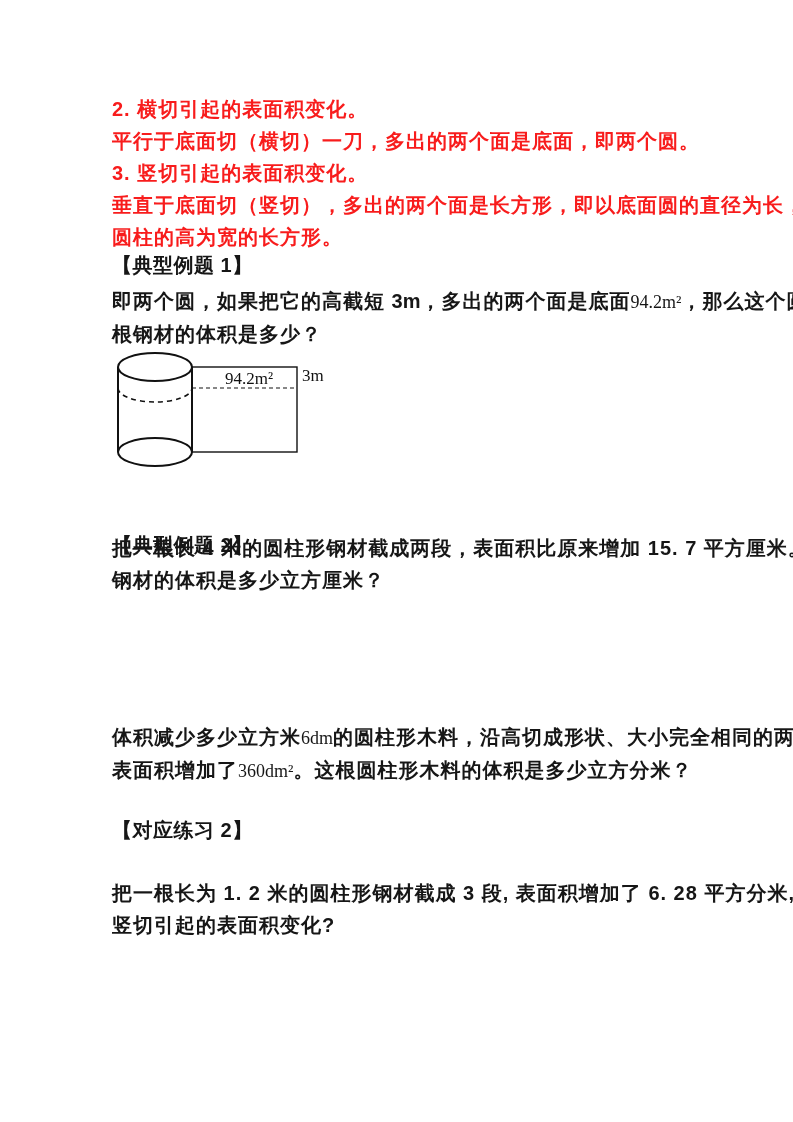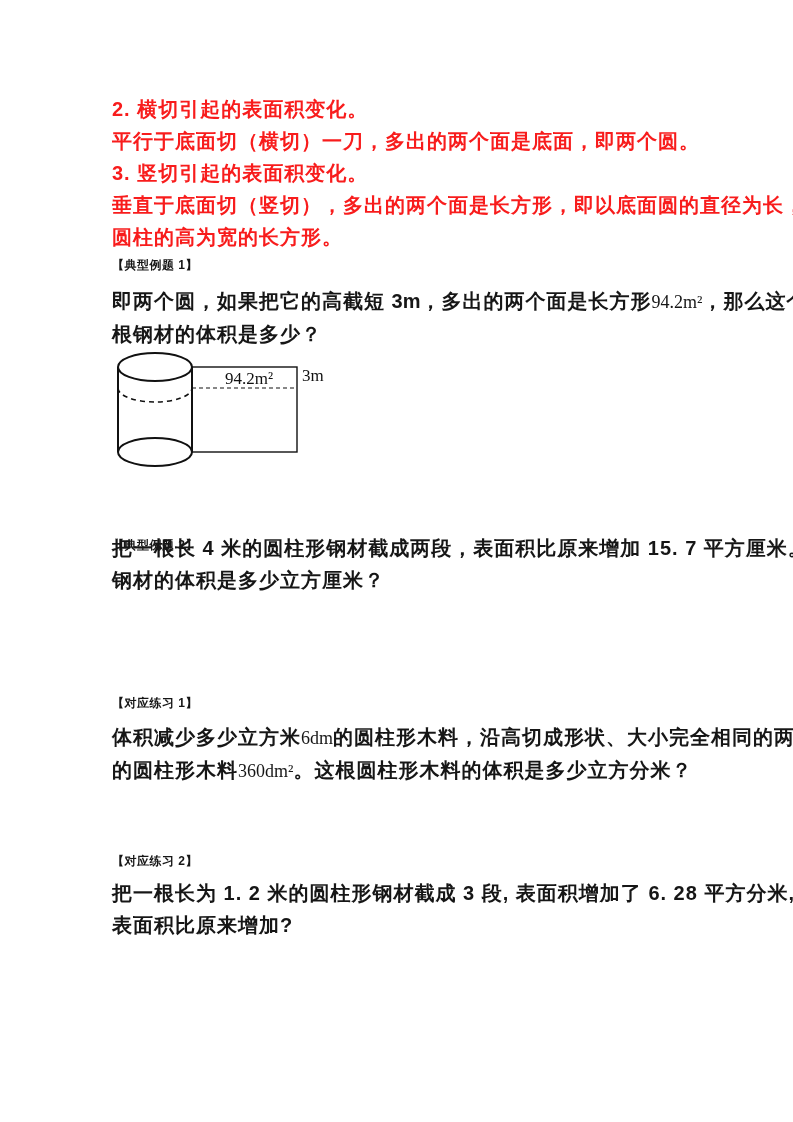--- a/index.html
+++ b/index.html
@@ -6,21 +6,21 @@
   .page{
     position:relative;width:793px;height:1122px;background:#ffffff;
     overflow:hidden;color:#161616;
     font-family:"Liberation Sans","DejaVu Sans",sans-serif;
   }
   .block{position:absolute;left:112px;}
   .line{
     font-size:20px;line-height:32px;font-weight:600;
     letter-spacing:1px;white-space:nowrap;
   }
-  .heading-line{font-size:12px;line-height:32px;font-weight:700;letter-spacing:0.5px;white-space:nowrap;}
+  .heading-line{font-size:20px;line-height:32px;font-weight:700;letter-spacing:0.5px;white-space:nowrap;}
   .red-notes .line{color:#f81c1c;font-weight:700;}
   .serif{
     font-family:"Liberation Serif","DejaVu Serif",serif;
     font-size:18px;letter-spacing:0;font-weight:400;
   }
   .latin{letter-spacing:0;}
   .diagram{position:absolute;left:110px;top:350px;}
   .diagram text{
     font-family:"Liberation Serif","DejaVu Serif",serif;
     font-size:17px;font-weight:400;fill:#111;
@@ -36,21 +36,21 @@
     <div class="line">平行于底面切（横切）一刀，多出的两个面是底面，即两个圆。</div>
     <div class="line">3. 竖切引起的表面积变化。</div>
     <div class="line">垂直于底面切（竖切），多出的两个面是长方形，即以底面圆的直径为长，以</div>
     <div class="line">圆柱的高为宽的长方形。</div>
   </section>
 
   <section class="block" style="top:249px">
     <div class="heading-line">【典型例题 1】</div>
   </section>
   <section class="block" style="top:285px">
-    <div class="line"><span>即两个圆，如果把它的高截短 </span><span class="latin">3m</span><span>，多出的两个面是长方形</span><span class="serif">94.2m²</span><span>，那么这个圆柱的</span></div>
+    <div class="line"><span>即两个圆，如果把它的高截短 </span><span class="latin">3m</span><span>，多出的两个面是底面</span><span class="serif">94.2m²</span><span>，那么这个圆柱的</span></div>
     <div class="line"><span>根钢材的体积是多少？</span></div>
   </section>
 
   <svg class="diagram" width="230" height="122" viewBox="0 0 230 122">
 
     <rect x="82" y="17" width="105" height="85" fill="none" stroke="#111" stroke-width="1.4"></rect>
     <line x1="82" y1="38" x2="187" y2="38" stroke="#111" stroke-width="1.2" stroke-dasharray="4 3"></line>
 
     <line x1="8" y1="17" x2="8" y2="102" stroke="#111" stroke-width="2"></line>
     <line x1="82" y1="17" x2="82" y2="102" stroke="#111" stroke-width="2"></line>
@@ -63,29 +63,26 @@
   </svg>
 
   <section class="block" style="top:529px">
     <div class="heading-line">【典型例题 2】</div>
   </section>
   <section class="block" style="top:532px">
     <div class="line"><span>把一根长 4 米的圆柱形钢材截成两段，表面积比原来增加 15. 7 平方厘米。这根</span></div>
     <div class="line"><span>钢材的体积是多少立方厘米？</span></div>
   </section>
 
-  <section class="block" style="top:687px">
-    <div class="heading-line">【对应练习 1】</div>
-  </section>
   <section class="block" style="top:721px">
     <div class="line"><span>体积减少多少立方米</span><span class="serif">6dm</span><span>的圆柱形木料，沿高切成形状、大小完全相同的两块后，</span></div>
-    <div class="line"><span>的圆柱形木料</span><span class="serif">360dm²</span><span>。这根圆柱形木料的体积是多少立方分米？</span></div>
+    <div class="line"><span>表面积增加了</span><span class="serif">360dm²</span><span>。这根圆柱形木料的体积是多少立方分米？</span></div>
   </section>
 
-  <section class="block" style="top:845px">
+  <section class="block" style="top:814px">
     <div class="heading-line">【对应练习 2】</div>
   </section>
   <section class="block" style="top:877px">
     <div class="line"><span>把一根长为 1. 2 米的圆柱形钢材截成 3 段, 表面积增加了 6. 28 平方分米, 原来这</span></div>
-    <div class="line"><span>表面积比原来增加?</span></div>
+    <div class="line"><span>竖切引起的表面积变化?</span></div>
   </section>
 
 </div>
 
 </body></html>

